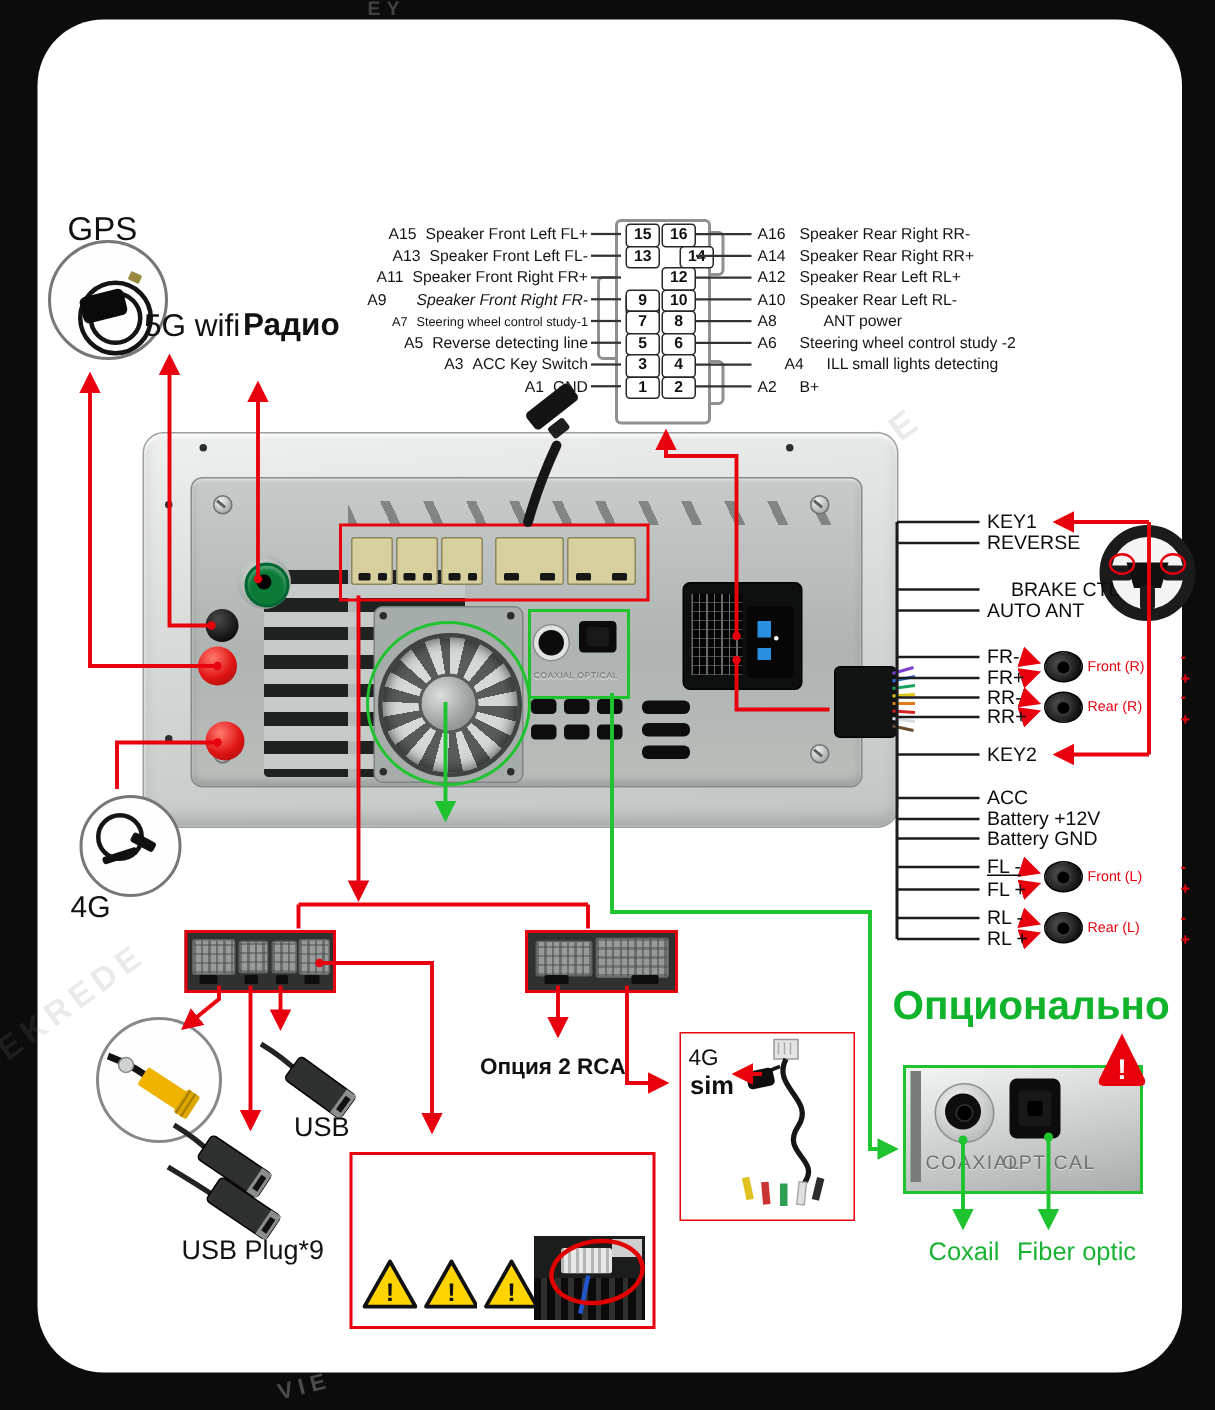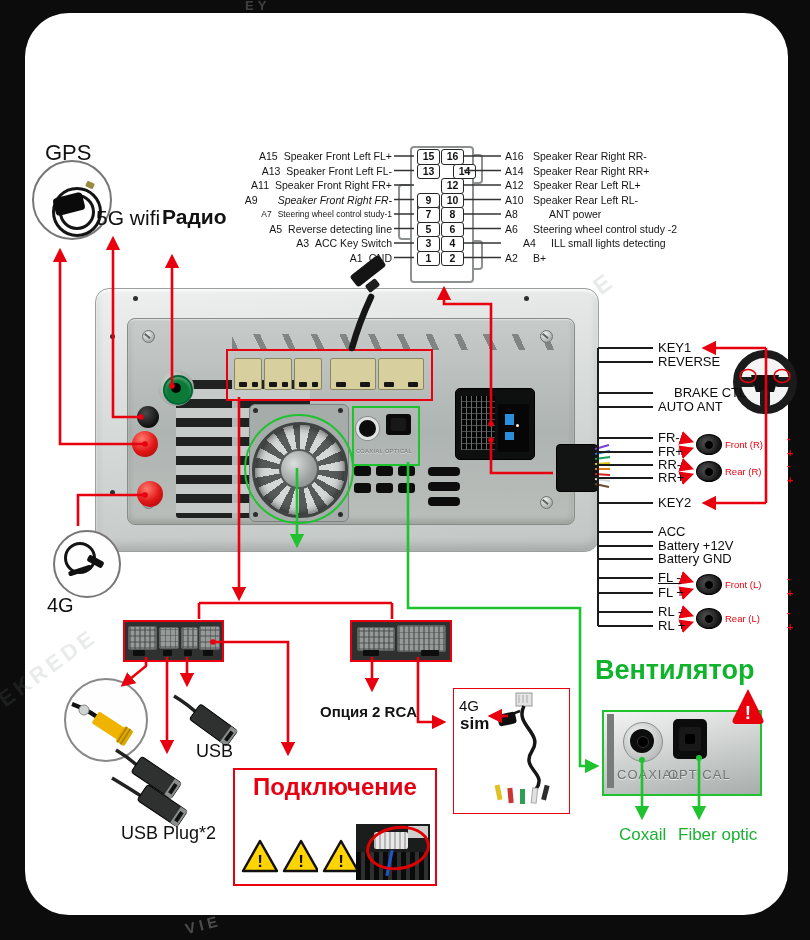--- a/index.html
+++ b/index.html
@@ -291,21 +291,20 @@
         <rect x="42" y="96" width="5" height="15" fill="#dfc11f" transform="rotate(-12 44 103)"></rect>
         <rect x="54" y="99" width="5" height="15" fill="#cc3333" transform="rotate(-5 56 106)"></rect>
         <rect x="66" y="100" width="5" height="15" fill="#2f9e55"></rect>
         <rect x="78" y="99" width="5" height="15" fill="#e0e0e0" stroke="#aaa" transform="rotate(6 80 106)"></rect>
         <rect x="89" y="96" width="5" height="15" fill="#2d2d2d" transform="rotate(14 91 103)"></rect>
       </g>
     </svg>
   </div>
 
   <div class="abs" style="left:233px;top:768px;width:200px;height:114px;border:2px solid #e8000f;">
-    <div class="lbl" style="left:0;top:3px;width:200px;text-align:center;font-size:24px;font-weight:bold;color:#e60012;">Подключение</div>
     <div id="warn-row" class="abs" style="left:6px;top:68px;width:118px;height:38px;display:flex;gap:4px;">
         <svg width="38" height="36">
           <polygon points="19,3 36,33 2,33" fill="#ffd400" stroke="#111" stroke-width="2.5" stroke-linejoin="round"></polygon>
           <text x="19" y="29" text-anchor="middle" font-size="17" font-weight="bold" fill="#111">!</text>
         </svg>
         <svg width="38" height="36">
           <polygon points="19,3 36,33 2,33" fill="#ffd400" stroke="#111" stroke-width="2.5" stroke-linejoin="round"></polygon>
           <text x="19" y="29" text-anchor="middle" font-size="17" font-weight="bold" fill="#111">!</text>
         </svg>
         <svg width="38" height="36">
@@ -451,23 +450,23 @@
       <line x1="598" y1="593" x2="653" y2="593" stroke="#1c1c1c" stroke-width="1.8"></line>
       <line x1="598" y1="612" x2="653" y2="612" stroke="#1c1c1c" stroke-width="1.8"></line>
       <line x1="598" y1="626" x2="653" y2="626" stroke="#1c1c1c" stroke-width="1.8"></line>
     </svg>
 
   <div class="lbl" style="left:45px;top:140px;font-size:22px;z-index:6;">GPS</div>
   <div class="lbl" style="left:96px;top:206px;font-size:21px;z-index:6;text-align:center;">5G wifi</div>
   <div class="lbl" style="left:162px;top:205px;font-size:21px;font-weight:bold;z-index:6;">Радио</div>
   <div class="lbl" style="left:47px;top:594px;font-size:20px;z-index:6;">4G</div>
   <div class="lbl" style="left:196px;top:741px;font-size:18px;z-index:6;">USB</div>
-  <div class="lbl" style="left:121px;top:823px;font-size:18px;z-index:6;">USB Plug*2</div>
+  <div class="lbl" style="left:121px;top:823px;font-size:18px;z-index:6;">USB Plug*9</div>
   <div class="lbl" style="left:320px;top:703px;font-size:15px;font-weight:bold;z-index:6;">Опция 2 RCA</div>
-  <div class="lbl" style="left:595px;top:655px;font-size:27px;font-weight:bold;color:#10b42c;z-index:6;">Вентилятор</div>
+  <div class="lbl" style="left:595px;top:655px;font-size:27px;font-weight:bold;color:#10b42c;z-index:6;">Опционально</div>
   <div class="lbl" style="left:619px;top:825px;font-size:17px;color:#1ab232;z-index:6;">Coxail</div>
   <div class="lbl" style="left:678px;top:825px;font-size:17px;color:#1ab232;z-index:6;">Fiber optic</div>
 
   <div id="harness-root" class="abs" style="left:0;top:0;z-index:6;">
       <div class="wirelbl" style="left:658px;top:341px;">KEY1</div>
       <div class="wirelbl" style="left:658px;top:355px;">REVERSE</div>
       <div class="wirelbl" style="left:674px;top:386px;">BRAKE CTL</div>
       <div class="wirelbl" style="left:658px;top:400px;">AUTO ANT</div>
       <div class="wirelbl" style="left:658px;top:431px;">FR-</div>
       <div class="wirelbl" style="left:658px;top:445px;">FR+</div>

